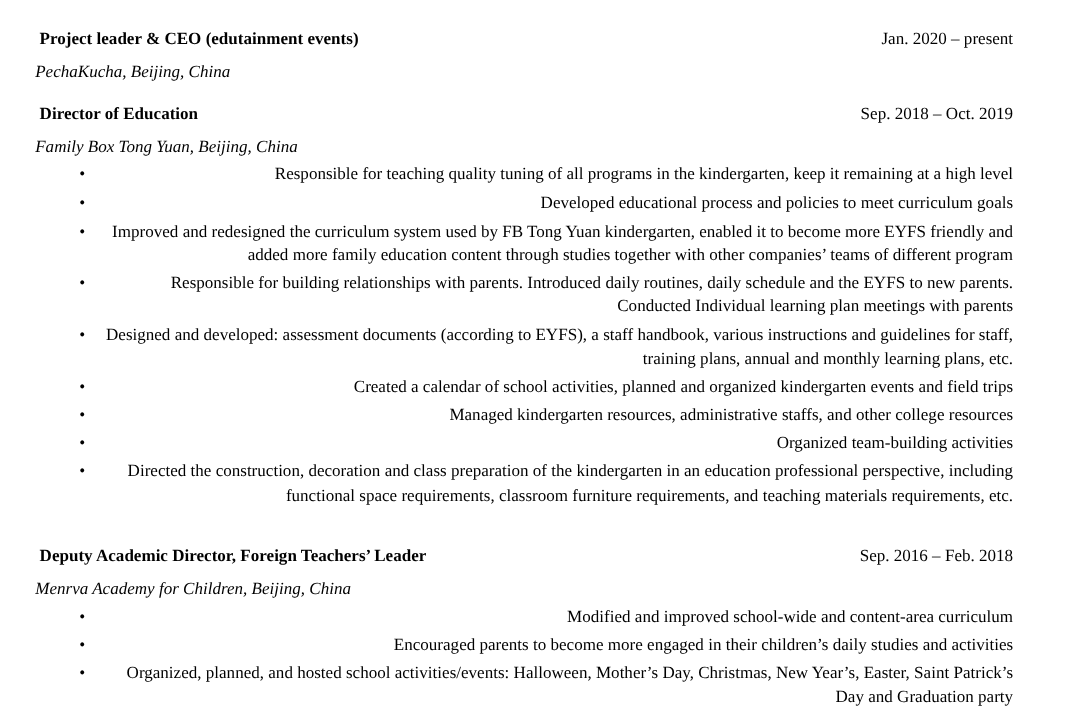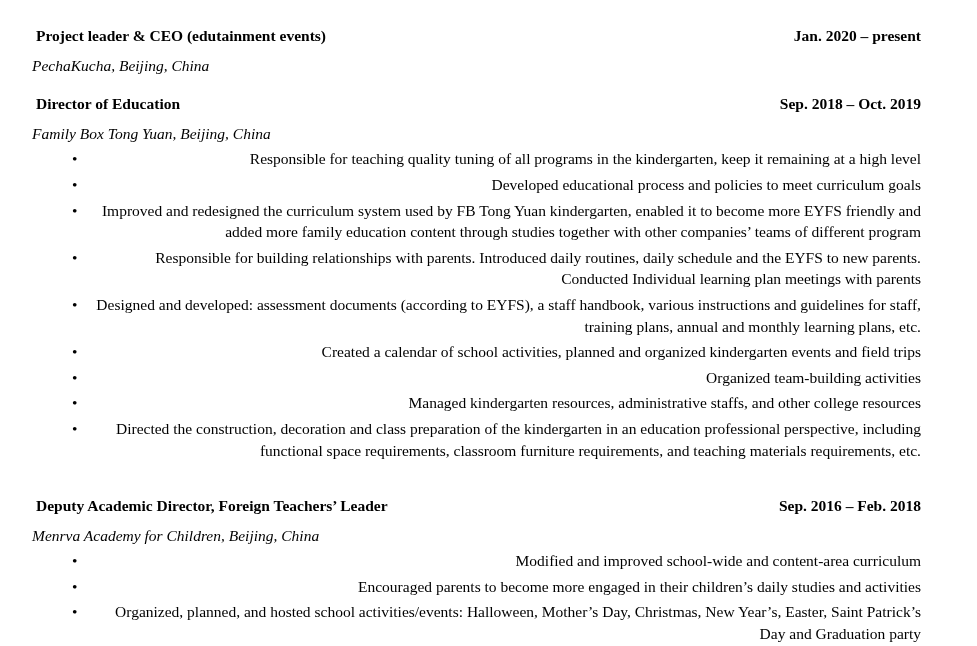--- a/index.html
+++ b/index.html
@@ -23,21 +23,21 @@
     display: flex;
     justify-content: space-between;
     align-items: baseline;
   }
   .job-title {
     font-weight: bold;
     font-size: inherit;
     line-height: inherit;
   }
   .job-dates {
-    font-weight: bold;
+    font-weight: normal;
     white-space: nowrap;
   }
   .company { font-style: italic; }
   ul.bullets {
     list-style: none;
     margin-top: 2px;
     text-align: right;
   }
   ul.bullets li {
     position: relative;
@@ -69,22 +69,22 @@
       <span class="job-dates">Sep. 2018 – Oct. 2019</span>
     </div>
     <div class="company">Family Box Tong Yuan, Beijing, China</div>
     <ul class="bullets">
           <li>Responsible for teaching quality tuning of all programs in the kindergarten, keep it remaining at a high level</li>
           <li>Developed educational process and policies to meet curriculum goals</li>
           <li>Improved and redesigned the curriculum system used by FB Tong Yuan kindergarten, enabled it to become more EYFS friendly and added more family education content through studies together with other companies’ teams of different program</li>
           <li>Responsible for building relationships with parents. Introduced daily routines, daily schedule and the EYFS to new parents. Conducted Individual learning plan meetings with parents</li>
           <li>Designed and developed: assessment documents (according to EYFS), a staff handbook, various instructions and guidelines for staff, training plans, annual and monthly learning plans, etc.</li>
           <li>Created a calendar of school activities, planned and organized kindergarten events and field trips</li>
+          <li>Managed kindergarten resources, administrative staffs, and other college resources</li>
           <li>Organized team-building activities</li>
-          <li>Managed kindergarten resources, administrative staffs, and other college resources</li>
           <li>Directed the construction, decoration and class preparation of the kindergarten in an education professional perspective, including functional space requirements, classroom furniture requirements, and teaching materials requirements, etc.</li>
         </ul>
   </section>
 
   <section class="entry">
     <div class="entry-head">
       <h2 class="job-title">Deputy Academic Director, Foreign Teachers’ Leader</h2>
       <span class="job-dates">Sep. 2016 – Feb. 2018</span>
     </div>
     <div class="company">Menrva Academy for Children, Beijing, China</div>

